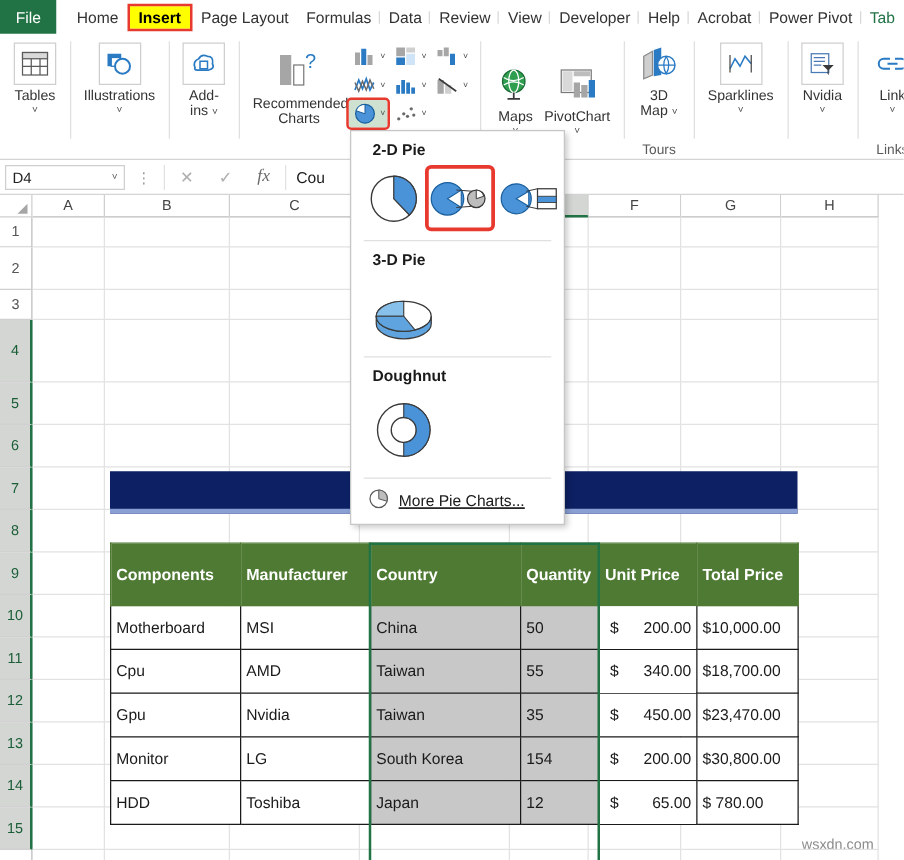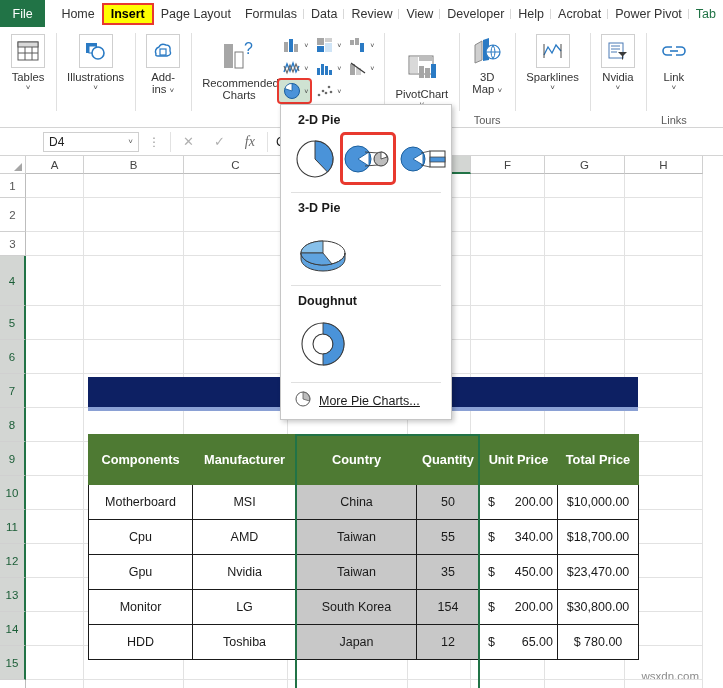--- a/index.html
+++ b/index.html
@@ -121,21 +121,20 @@
     border-bottom: 1px solid #d4d4d4;
     position: relative; z-index: 3;
   }
   .namebox {
     width: 96px; height: 20px;
     border: 1px solid #cfcfcf;
     display: flex; align-items: center;
     padding: 0 5px;
     font-size: 12px;
     justify-content: space-between;
-    margin-left: 39px;
   }
   .namebox .nb-caret { font-size: 8px; color: #555; }
   .fb-dots { padding: 0 9px; color: #9a9a9a; font-size: 12px; letter-spacing:1px;}
   .fb-icons { display: flex; align-items: center; gap: 20px; padding: 0 12px;
               border-left: 1px solid #e2e2e2; border-right: 1px solid #e2e2e2; height:20px;}
   .fb-ic { color: #b0b0b0; font-size: 13px; }
   .fb-fx { color: #6a6a6a; font-style: italic; font-family:"Liberation Serif", serif; font-size: 14px;}
   .fb-input { flex: 1; padding-left: 8px; font-size: 12.5px; color: #1a1a1a; }
 
   
@@ -170,21 +169,20 @@
   
   .xtable {
     position: absolute;
     border-collapse: collapse;
     table-layout: fixed;
   }
   .xtable td {
     border: 1px solid #1a1a1a;
     height: 35px;
     font-size: 12.5px;
-    text-align: center;
     color: #1a1a1a;
     padding: 0 4px;
     background: #ffffff;
     white-space: nowrap;
   }
   .xtable td.hdr {
     background: #4e7a33;
     color: #ffffff;
     font-weight: bold;
     font-size: 12.8px;
@@ -400,20 +398,33 @@
             <circle cx="15" cy="9" r="1.3" fill="#6a6a6a"></circle>
           </svg>
           </span>
         <span class="mini-caret">˅</span>
       </div>
     </div>
     <div class="dialog-launcher">⤡</div>
   </div>
 
   <div class="rgroup" style="flex-direction:row;">
+    <div class="big-btn">
+      <div class="icon-box">
+        <svg width="28" height="28" viewBox="0 0 28 28">
+          <circle cx="13" cy="11" r="9" fill="#2f9e4f" stroke="#1b6b36"></circle>
+          <path d="M5 8 Q13 13 21 8 M5 14 Q13 9 21 14" stroke="#ffffff" fill="none" stroke-width="1"></path>
+          <ellipse cx="13" cy="11" rx="4" ry="9" fill="none" stroke="#ffffff" stroke-width="1"></ellipse>
+          <line x1="13" y1="20" x2="13" y2="25" stroke="#3a3a3a" stroke-width="1.4"></line>
+          <line x1="8" y1="25" x2="18" y2="25" stroke="#3a3a3a" stroke-width="1.4"></line>
+        </svg>
+      </div>
+      <div class="btn-label">Maps</div>
+      <div class="caret">˅</div>
+    </div>
     <div class="big-btn">
       <div class="icon-box">
         <svg width="30" height="28" viewBox="0 0 30 28">
           <rect x="2" y="2" width="24" height="18" fill="#fff" stroke="#7a7a7a"></rect>
           <rect x="3" y="3" width="8" height="16" fill="#d9d9d9"></rect>
           <rect x="12" y="3" width="13" height="4" fill="#bdbdbd"></rect>
           <rect x="12" y="12" width="5" height="12" fill="#a6a6a6"></rect>
           <rect x="18" y="14" width="5" height="10" fill="#a6a6a6"></rect>
           <rect x="24" y="10" width="5" height="14" fill="#2a7ac4"></rect>
         </svg>

